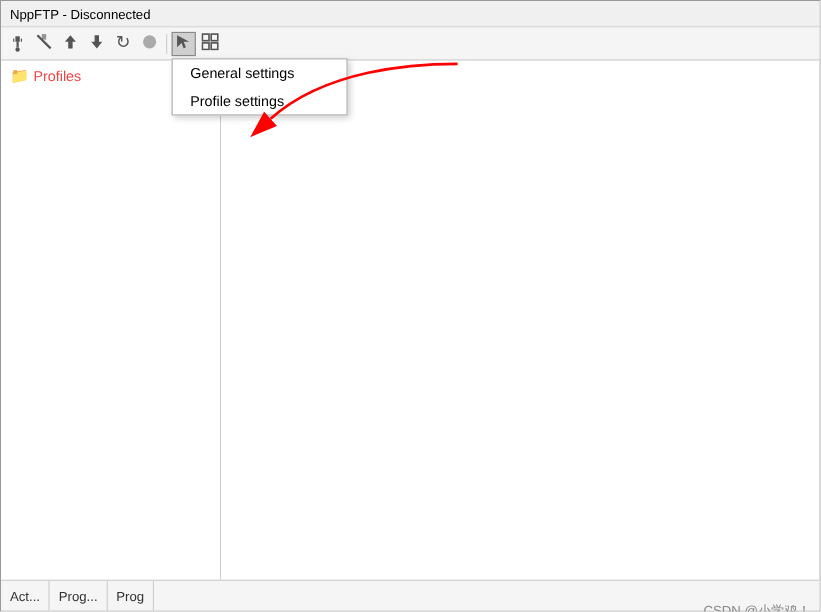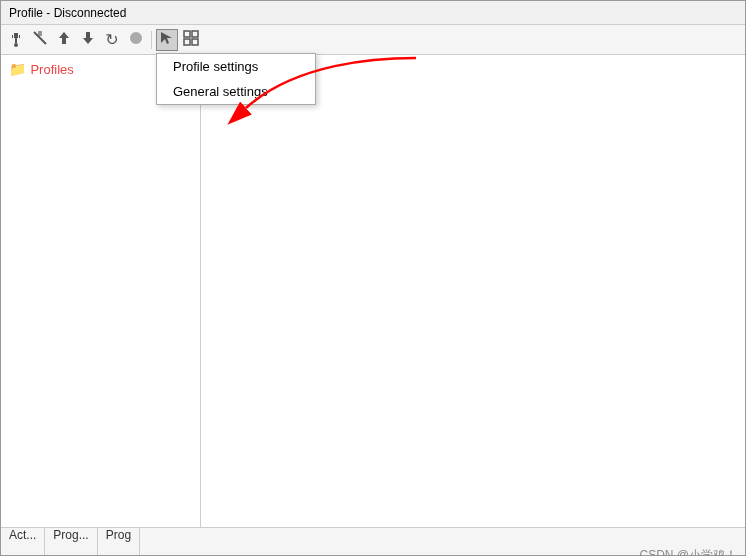--- a/index.html
+++ b/index.html
@@ -119,21 +119,21 @@
       align-items: center;
     }
 
     .status-section {
       padding: 0 8px;
       font-size: 12px;
       color: #333;
       border-right: 1px solid #ccc;
       height: 100%;
       display: flex;
-      align-items: flex-start;
+      align-items: center;
     }
 
     .status-section:last-child {
       border-right: none;
     }
 
     .status-right {
       margin-left: auto;
       padding: 0 8px;
       font-size: 12px;
@@ -169,21 +169,21 @@
       z-index: 200;
       pointer-events: none;
     }
   </style>
 </head>
 <body>
 
 <div class="window">
 
   <div class="title-bar">
-    <span>Profile - Disconnected</span>
+    <span>NppFTP - Disconnected</span>
   </div>
 
   <div class="toolbar">
 
     <div class="toolbar-btn" title="Connect">
       <span style="font-size:11px; display:flex; align-items:center;">
 
         <svg width="16" height="16" viewBox="0 0 16 16" fill="none">
           <rect x="6" y="1" width="4" height="5" fill="#555"></rect>
           <rect x="7" y="6" width="2" height="5" fill="#555"></rect>
@@ -246,22 +246,22 @@
         <svg width="16" height="16" viewBox="0 0 16 16">
           <rect x="1" y="1" width="6" height="6" fill="none" stroke="#555" stroke-width="1.5"></rect>
           <rect x="9" y="1" width="6" height="6" fill="none" stroke="#555" stroke-width="1.5"></rect>
           <rect x="1" y="9" width="6" height="6" fill="none" stroke="#555" stroke-width="1.5"></rect>
           <rect x="9" y="9" width="6" height="6" fill="none" stroke="#555" stroke-width="1.5"></rect>
         </svg>
       </span>
     </div>
 
     <div class="dropdown-menu">
+      <div class="dropdown-item">General settings</div>
       <div class="dropdown-item">Profile settings</div>
-      <div class="dropdown-item">General settings</div>
     </div>
 
     <svg class="red-arrow" width="220" height="80">
       <defs>
         <marker id="arrowhead" markerWidth="10" markerHeight="7" refX="0" refY="3.5" orient="auto">
           <polygon points="0 0, 10 3.5, 0 7" fill="red"></polygon>
         </marker>
       </defs>
 
       <path d="M 200 5 C 160 5, 80 10, 30 55" stroke="red" stroke-width="2.5" fill="none" marker-end="url(#arrowhead)"></path>

